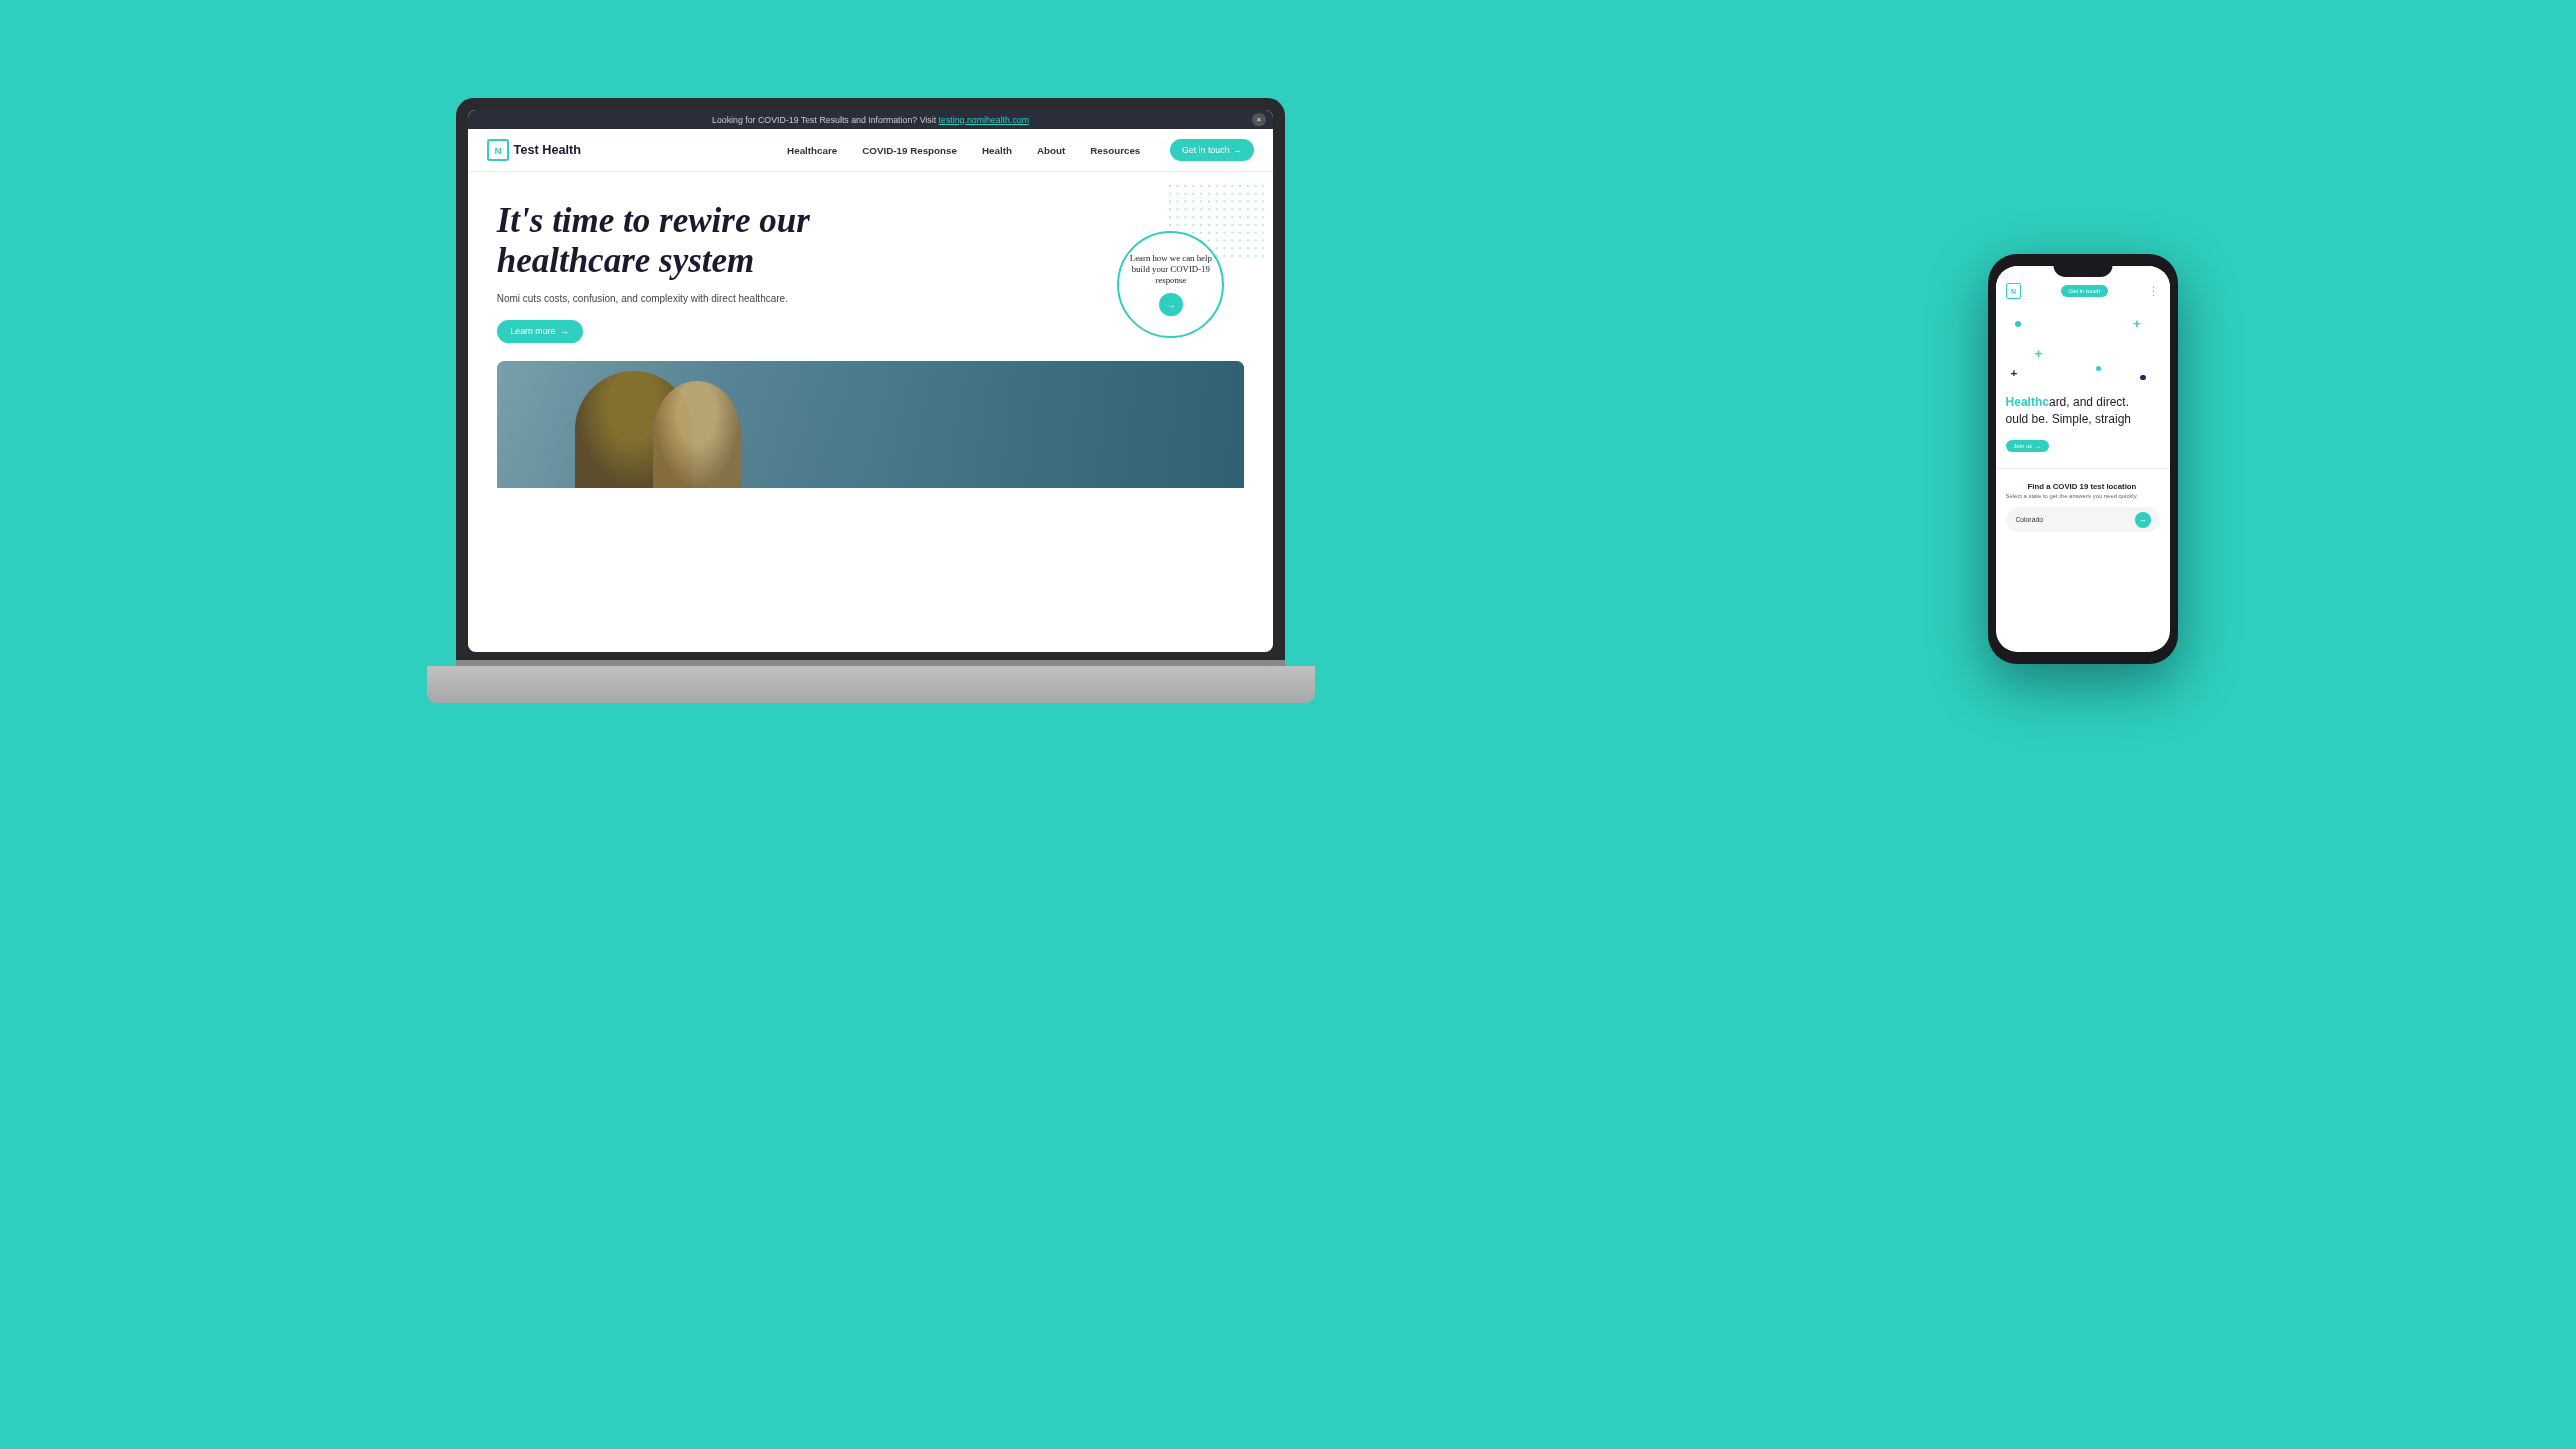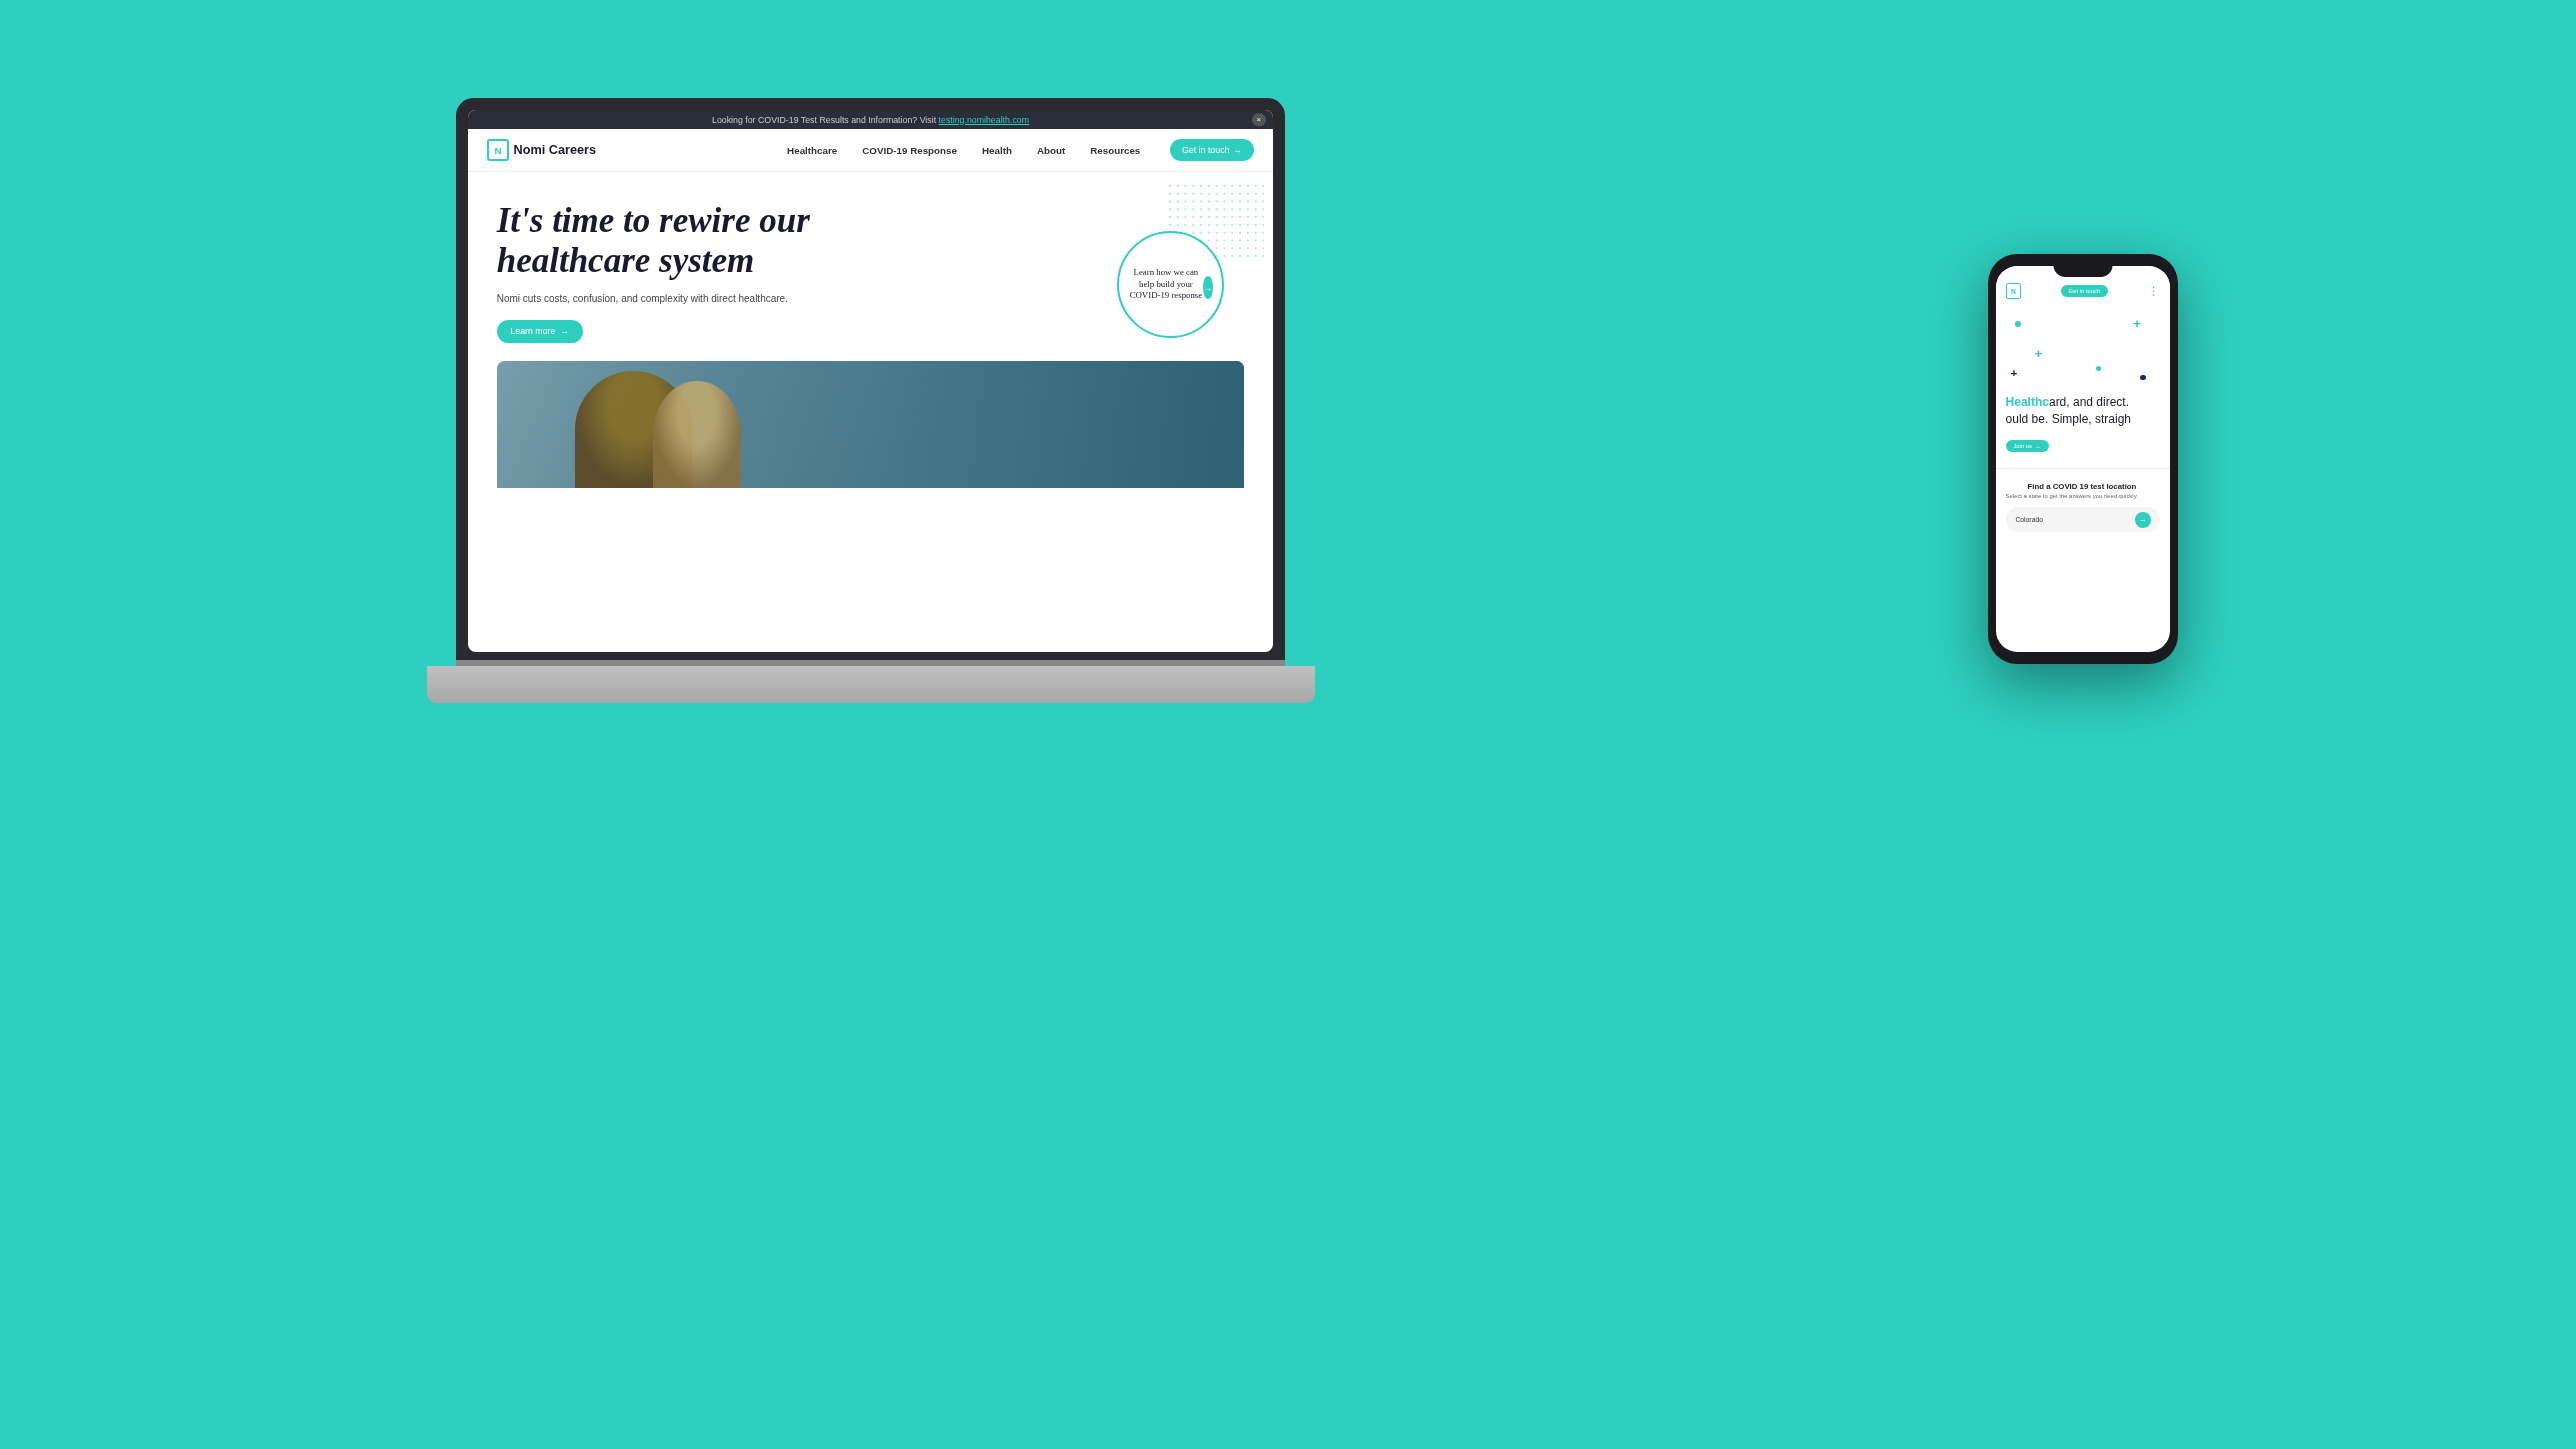--- a/index.html
+++ b/index.html
@@ -214,21 +214,21 @@
     
     .covid-circle {
       position: absolute;
       right: 49px;
       top: 59px;
       width: 107px;
       height: 107px;
       border: 2px solid #2ECFBF;
       border-radius: 50%;
       display: flex;
-      flex-direction: row;
+      flex-direction: column;
       align-items: center;
       justify-content: center;
       text-align: center;
       padding: 9.8px;
       background: rgba(255,255,255,0.95);
       z-index: 10;
     }
     .covid-circle p {
       font-family: Georgia, serif;
       font-size: 8.8px;
@@ -470,21 +470,21 @@
       <div class="laptop-screen">
 
         <div class="notif-bar">
           <span>Looking for COVID-19 Test Results and Information? Visit <a>testing.nomihealth.com</a></span>
           <div class="notif-close">×</div>
         </div>
 
         <nav class="nav">
           <div class="logo">
             <div class="logo-icon">N</div>
-            <span>Nomi Careers</span>
+            <span>Test Health</span>
           </div>
           <div class="nav-links">
             <span>Healthcare</span>
             <span>COVID-19 Response</span>
             <span>Health</span>
             <span>About</span>
             <span>Resources</span>
           </div>
           <div class="nav-cta">
             <span>Get in touch</span>

